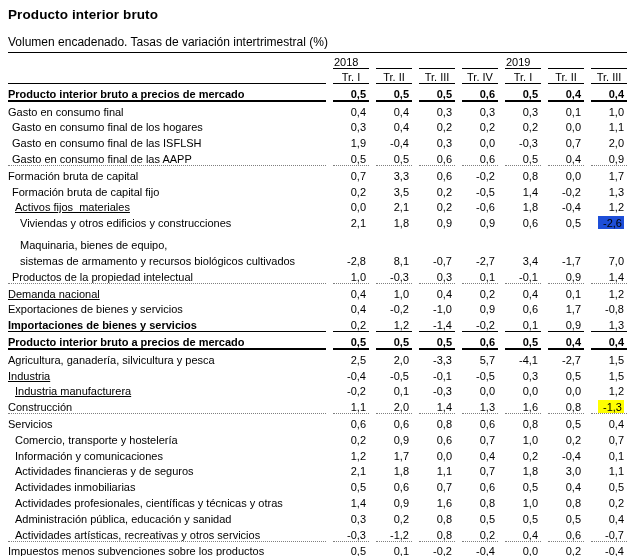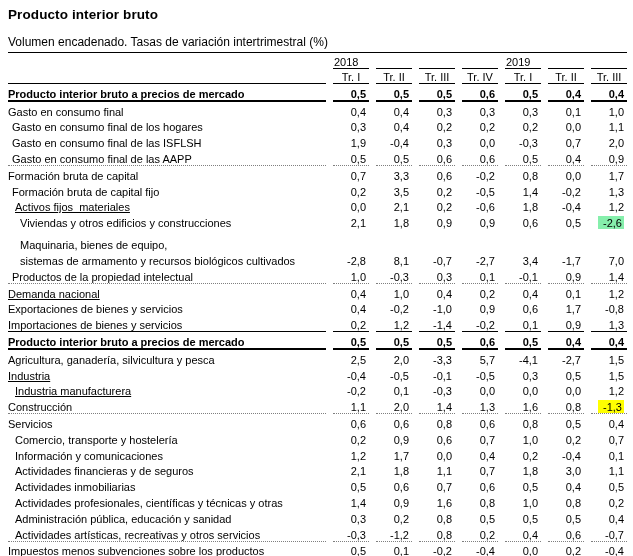--- a/index.html
+++ b/index.html
@@ -194,21 +194,21 @@
           <td class="num">1,2</td>
         </tr>
         <tr>
           <td class="label" style="padding-left: 12px;">Viviendas y otros edificios y construcciones</td>
           <td class="num">2,1</td>
           <td class="num">1,8</td>
           <td class="num">0,9</td>
           <td class="num">0,9</td>
           <td class="num">0,6</td>
           <td class="num">0,5</td>
-          <td class="num"><span class="hl" style="background: #86efac;">-2,6</span></td>
+          <td class="num"><span class="hl" style="background: #1d4ed8;">-2,6</span></td>
         </tr>
         <tr class="spacer-top">
           <td class="label" style="padding-left: 12px;">Maquinaria, bienes de equipo,</td>
           <td class="num"></td>
           <td class="num"></td>
           <td class="num"></td>
           <td class="num"></td>
           <td class="num"></td>
           <td class="num"></td>
           <td class="num"></td>
@@ -247,21 +247,21 @@
           <td class="label" style="padding-left: 0px;">Exportaciones de bienes y servicios</td>
           <td class="num">0,4</td>
           <td class="num">-0,2</td>
           <td class="num">-1,0</td>
           <td class="num">0,9</td>
           <td class="num">0,6</td>
           <td class="num">1,7</td>
           <td class="num">-0,8</td>
         </tr>
         <tr class="sep-solid">
-          <td class="label" style="padding-left: 0px;">Importaciones de bienes y servicios</td>
+          <td class="label" style="padding-left: 0px; font-weight: bold;">Importaciones de bienes y servicios</td>
           <td class="num">0,2</td>
           <td class="num">1,2</td>
           <td class="num">-1,4</td>
           <td class="num">-0,2</td>
           <td class="num">0,1</td>
           <td class="num">0,9</td>
           <td class="num">1,3</td>
         </tr>
         <tr class="bold sep-thick">
           <td class="label" style="padding-left: 0px;">Producto interior bruto a precios de mercado</td>

